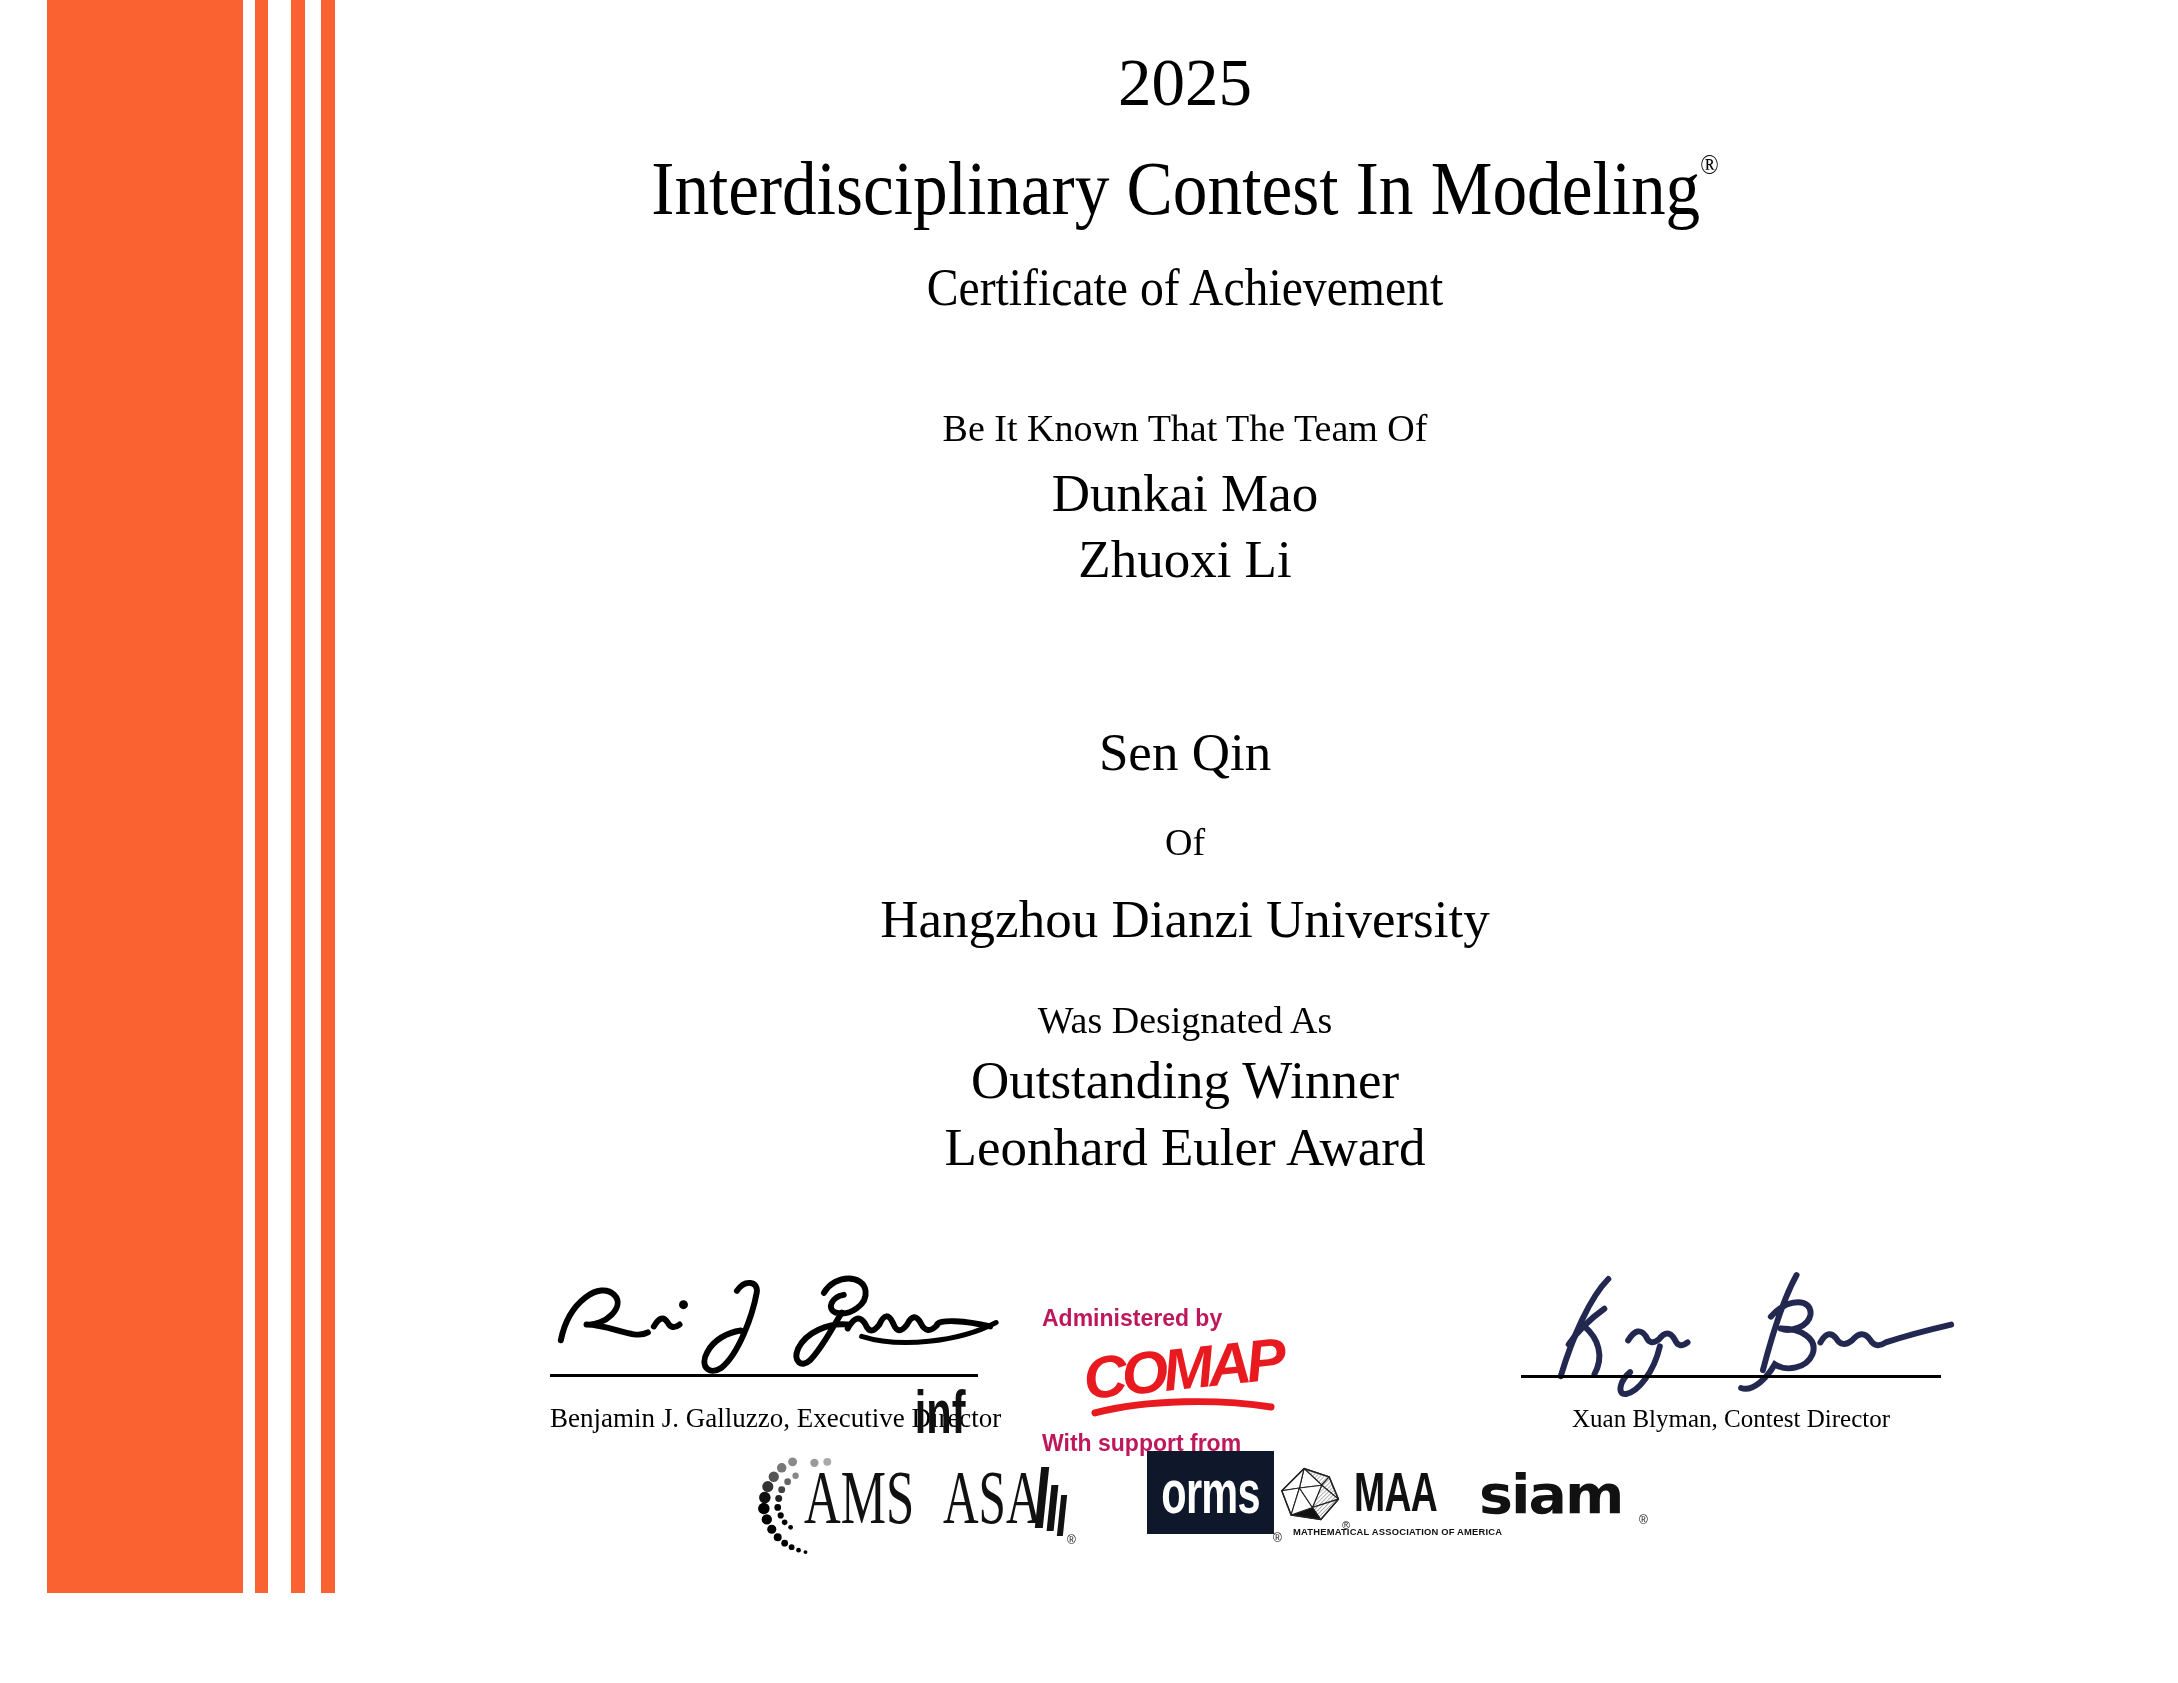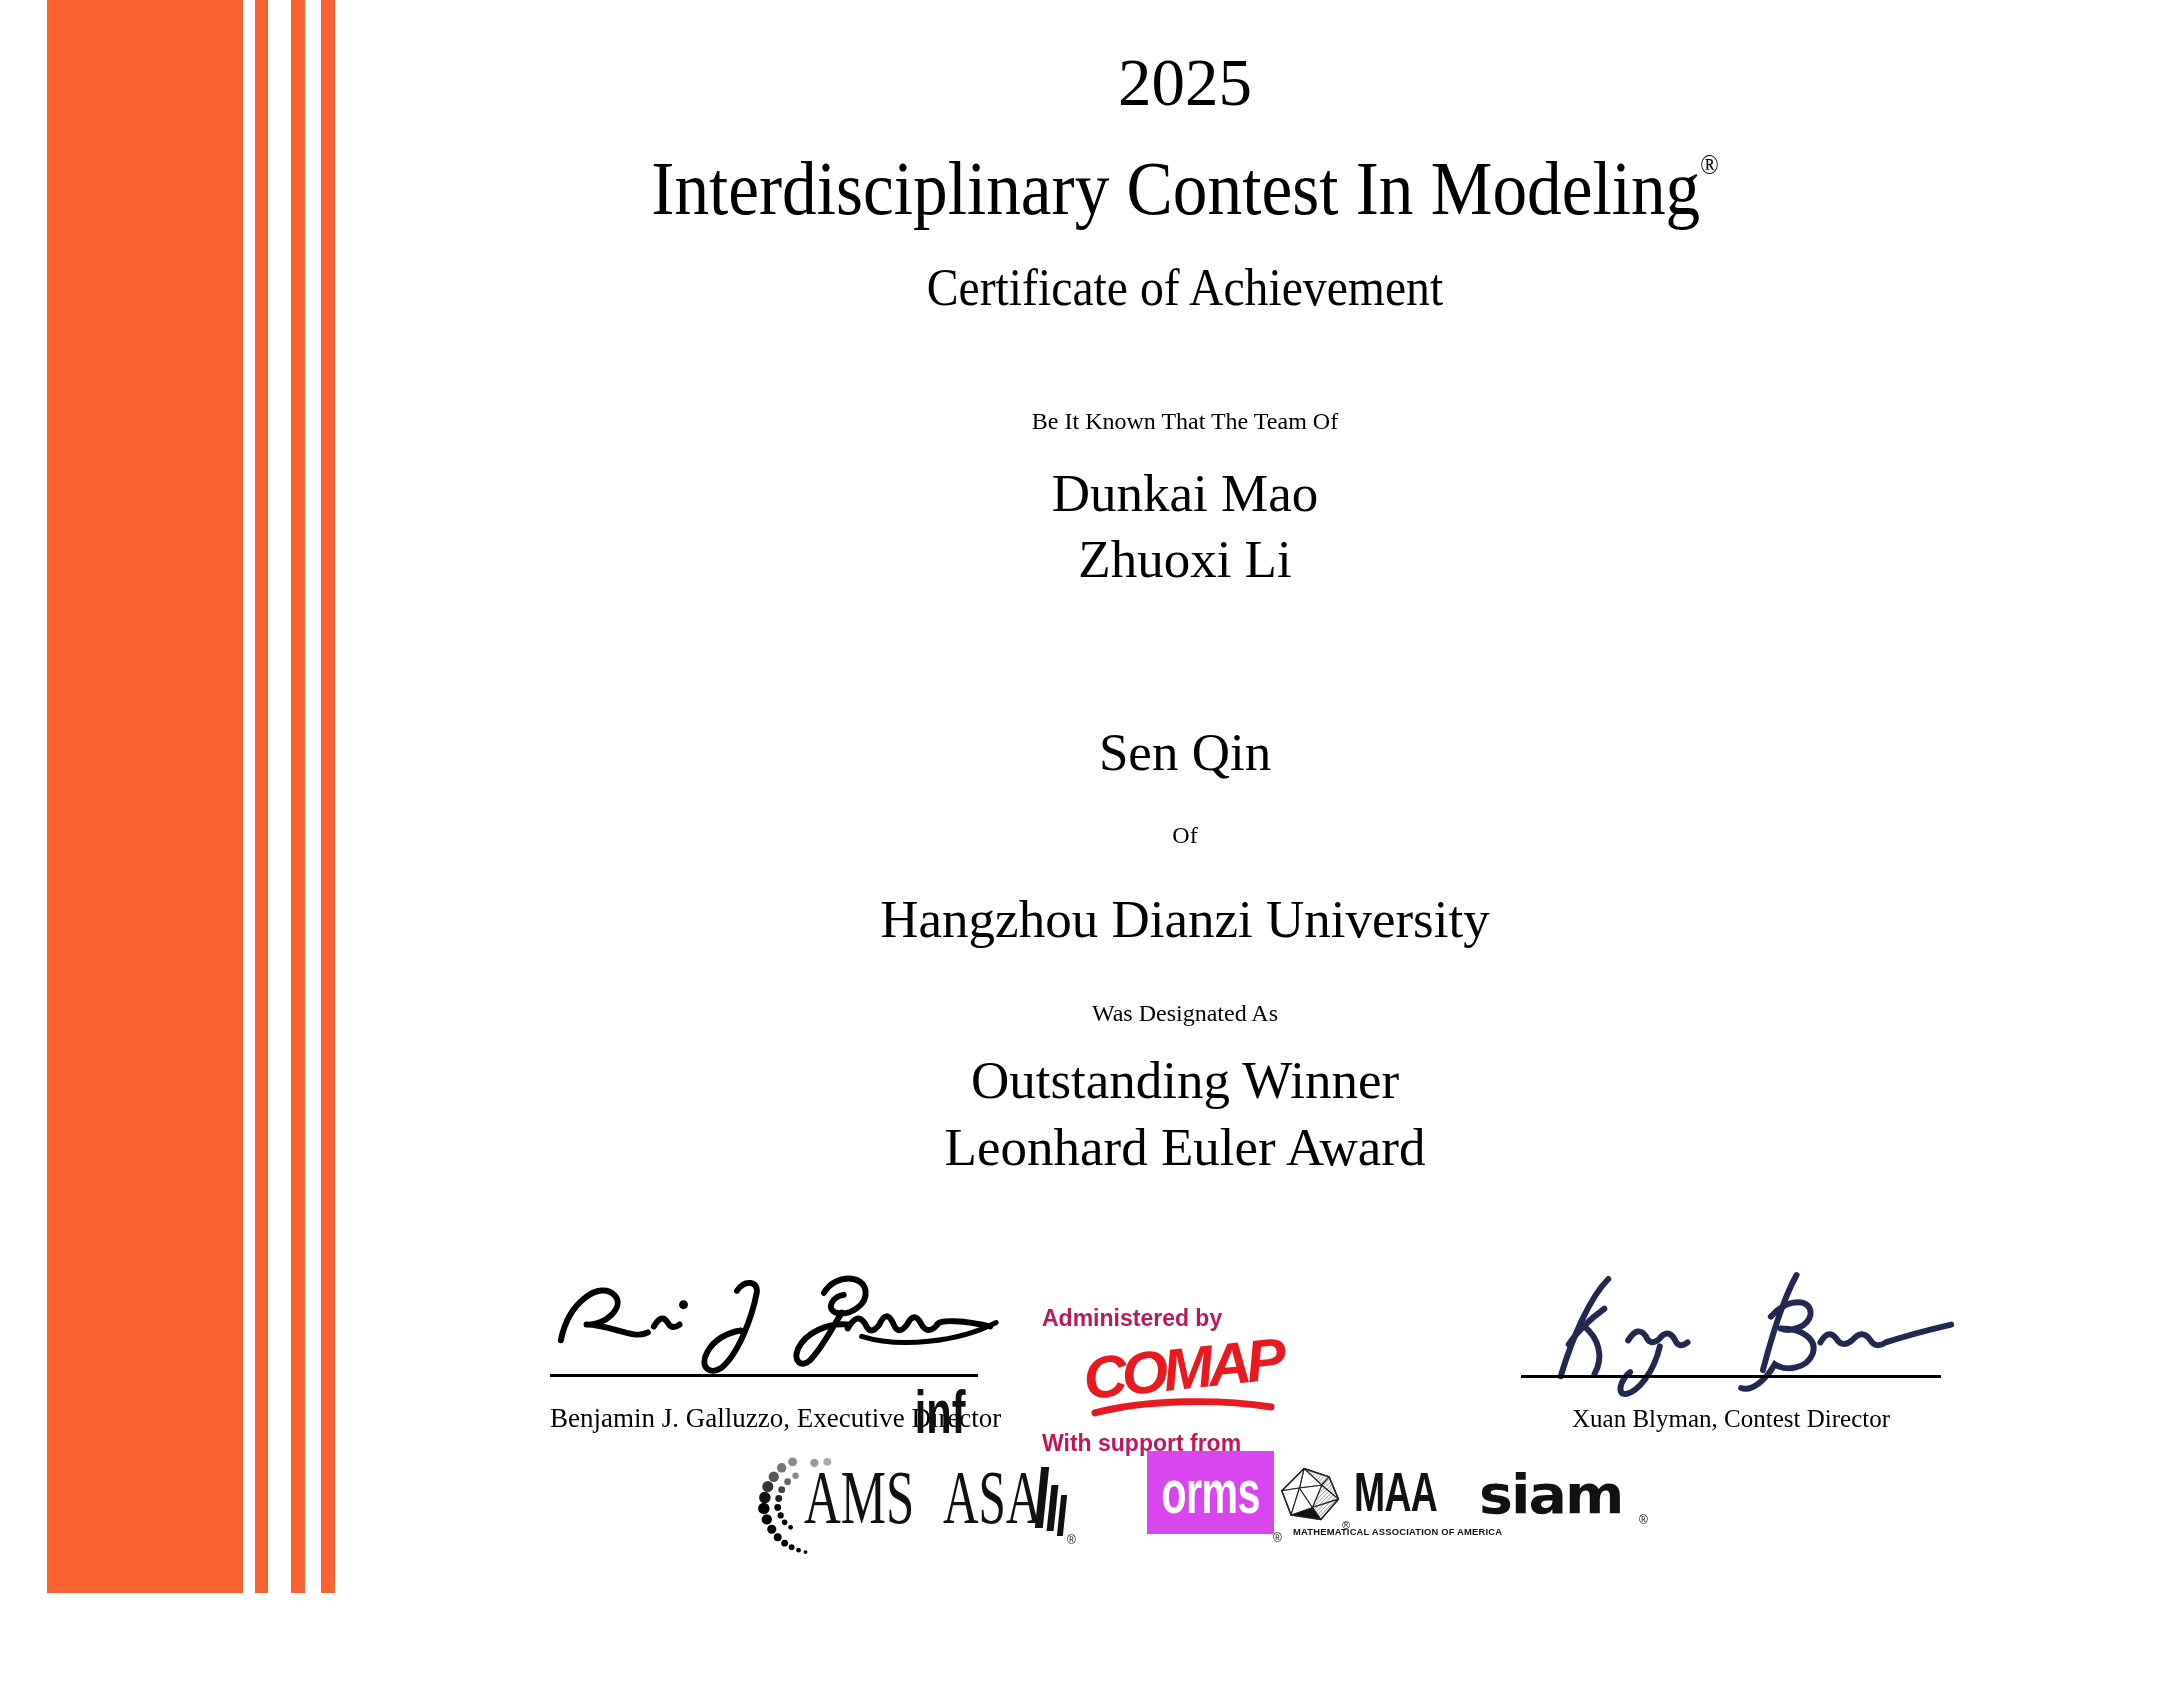--- a/index.html
+++ b/index.html
@@ -14,21 +14,21 @@
   #stripe-3{left:321px;width:14px;}
 
   
   #content{position:absolute;left:195px;top:0;width:1980px;height:1683px;}
   .cline{position:absolute;left:0;width:100%;text-align:center;line-height:1;white-space:nowrap;}
   .condense{transform:scaleX(0.9);transform-origin:center top;}
   #year{top:49px;font-size:67px;}
   #title{top:150px;font-size:77px;}
   #subtitle{top:261px;font-size:53px;}
   #title .reg{font-size:27px;position:relative;top:-40px;letter-spacing:0;}
-  .small{font-size:24px;}
+  .small{font-size:38px;}
   .big{font-size:53px;}
   #intro{top:409px;}
   #name-1{top:467px;}
   #name-2{top:533px;}
   #name-3{top:596px;}
   #advisor-label{top:666px;}
   #advisor-name{top:726px;}
   #of-label{top:823px;}
   #institution{top:893px;}
   #designated-label{top:1001px;}
@@ -68,21 +68,21 @@
   #asa-bar1{left:1038px;top:1467px;width:8px;height:61px;}
   #asa-bar2{left:1049px;top:1485px;width:7px;height:46px;}
   #asa-bar3{left:1059px;top:1495px;width:6px;height:41px;}
   .tiny-mark{position:absolute;font-family:"Liberation Sans",sans-serif;font-size:12px;color:#111;}
   #asa-mark{left:1067px;top:1533px;}
   #informs{position:absolute;left:1093px;top:1451px;}
   #informs-left{position:absolute;right:127px;bottom:8px;
       font-family:"Liberation Sans","DejaVu Sans",sans-serif;font-weight:900;font-size:61px;
       line-height:1;color:#111;transform:scaleX(0.68);transform-origin:right bottom;}
   #informs-box{position:absolute;left:-71px;top:0;margin-left:125px;width:127px;height:83px;
-      background:#d946ef;display:flex;align-items:center;justify-content:center;}
+      background:#0f172a;display:flex;align-items:center;justify-content:center;}
   #informs-box span{font-family:"Liberation Sans","DejaVu Sans",sans-serif;font-weight:900;
       font-size:61px;line-height:1;color:#fff;transform:scaleX(0.68);letter-spacing:-1px;}
   #informs-mark{left:1273px;top:1531px;}
   #maa-icosa{position:absolute;left:1279px;top:1465px;}
   #maa-mark{left:1342px;top:1519px;font-size:11px;}
   #maa-text{position:absolute;left:1354px;top:1465px;
       font-family:"Liberation Sans","DejaVu Sans",sans-serif;font-weight:900;font-size:55px;
       line-height:1;color:#111;letter-spacing:-1px;transform:scaleX(0.68);transform-origin:left top;}
   #maa-caption{position:absolute;left:1293px;top:1526px;width:200px;
       font-family:"Liberation Sans","DejaVu Sans",sans-serif;font-weight:bold;font-size:9.4px;

